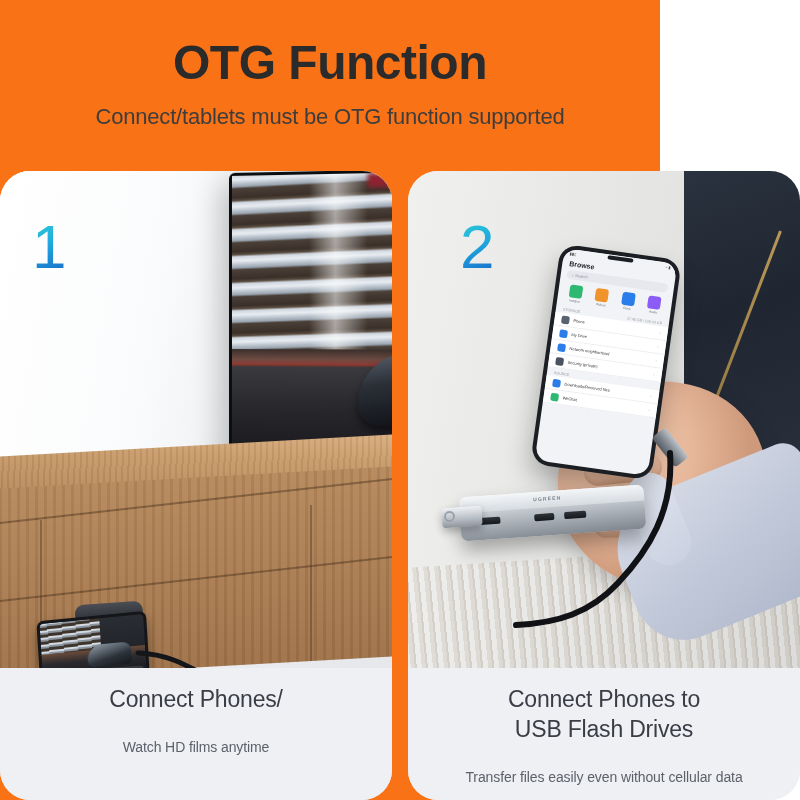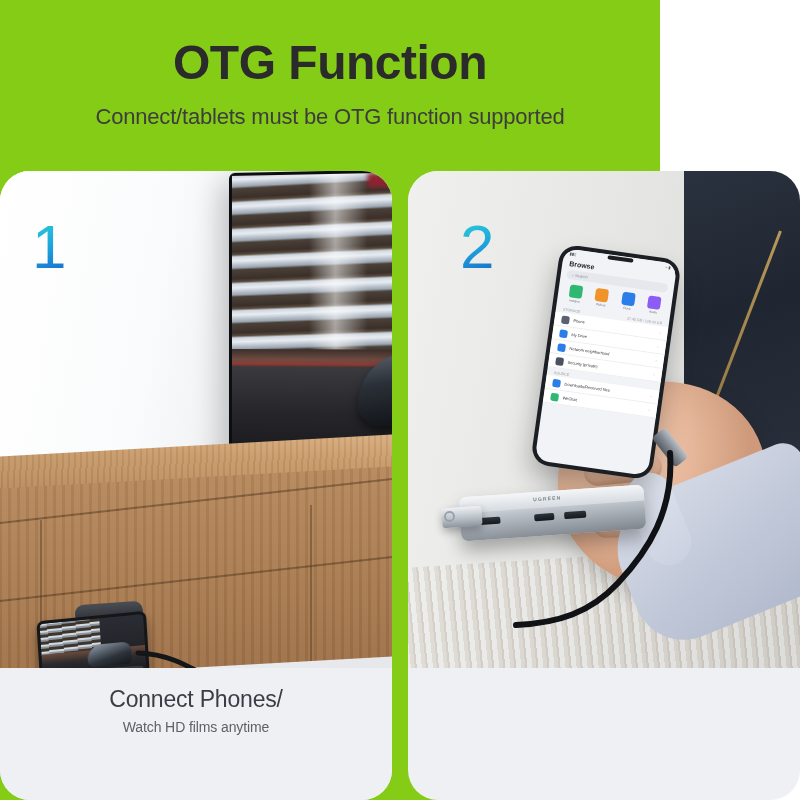--- a/index.html
+++ b/index.html
@@ -4,21 +4,21 @@
 <style>
   * { margin:0; padding:0; box-sizing:border-box; }
   html,body{ width:800px; height:800px; }
   body{
     background:#ffffff;
     font-family:"Liberation Sans", sans-serif;
     -webkit-font-smoothing:antialiased;
     overflow:hidden;
   }
 
-  .page{ position:relative; width:660px; height:800px; background:#84cc16; }
+  .page{ position:relative; width:660px; height:800px; background:#f97316; }
 
   
   .header{ padding-top:38px; text-align:center; }
   .title{
     font-size:48px; font-weight:700; color:#2b2b2b;
     letter-spacing:-0.5px; line-height:1.05;
   }
   .subtitle{
     margin-top:16px; font-size:22px; font-weight:400; color:#3d3d3d;
     letter-spacing:-0.2px;
@@ -316,21 +316,21 @@
     background:#eff0f4;
     display:flex; flex-direction:column; align-items:center;
     justify-content:flex-start; padding-top:17px; text-align:center;
   }
   .cap-main{
     font-size:23px; line-height:1.3; color:#3a3d45; font-weight:400;
     letter-spacing:-0.2px;
     text-align:center;
   }
   .cap-sub{
-    margin-top:4px; font-size:14px; color:#5d6169; letter-spacing:-0.1px;
+    margin-top:24px; font-size:14px; color:#5d6169; letter-spacing:-0.1px;
   }
 
   
   .step-num{
     position:absolute; left:32px; top:45px; z-index:6;
     font-size:62px; font-weight:400; line-height:1;
     background:linear-gradient(160deg,#2fd3d6 0%,#1fa9dd 45%,#1763c9 100%);
     -webkit-background-clip:text; background-clip:text; color:transparent;
     font-family:"Liberation Sans", sans-serif;
   }
@@ -505,16 +505,23 @@
           <div class="hub-port" style="left:14px;width:26px;"></div>
           <div class="hub-port" style="left:74px;width:20px;"></div>
           <div class="hub-port" style="left:104px;width:22px;"></div>
         </div>
         <div class="usb-stick"></div>
         <div class="usb-hole"></div>
       </div>
 
       <div class="step-num">2</div>
 
+      <div class="caption">
+        <div class="cap-main">
+          <div>Connect Phones to</div>
+          <div>USB Flash Drives</div>
+        </div>
+        <div class="cap-sub">Transfer files easily even without cellular data</div>
+      </div>
     </div>
 
   </div>
 </div>
 
 </body></html>

